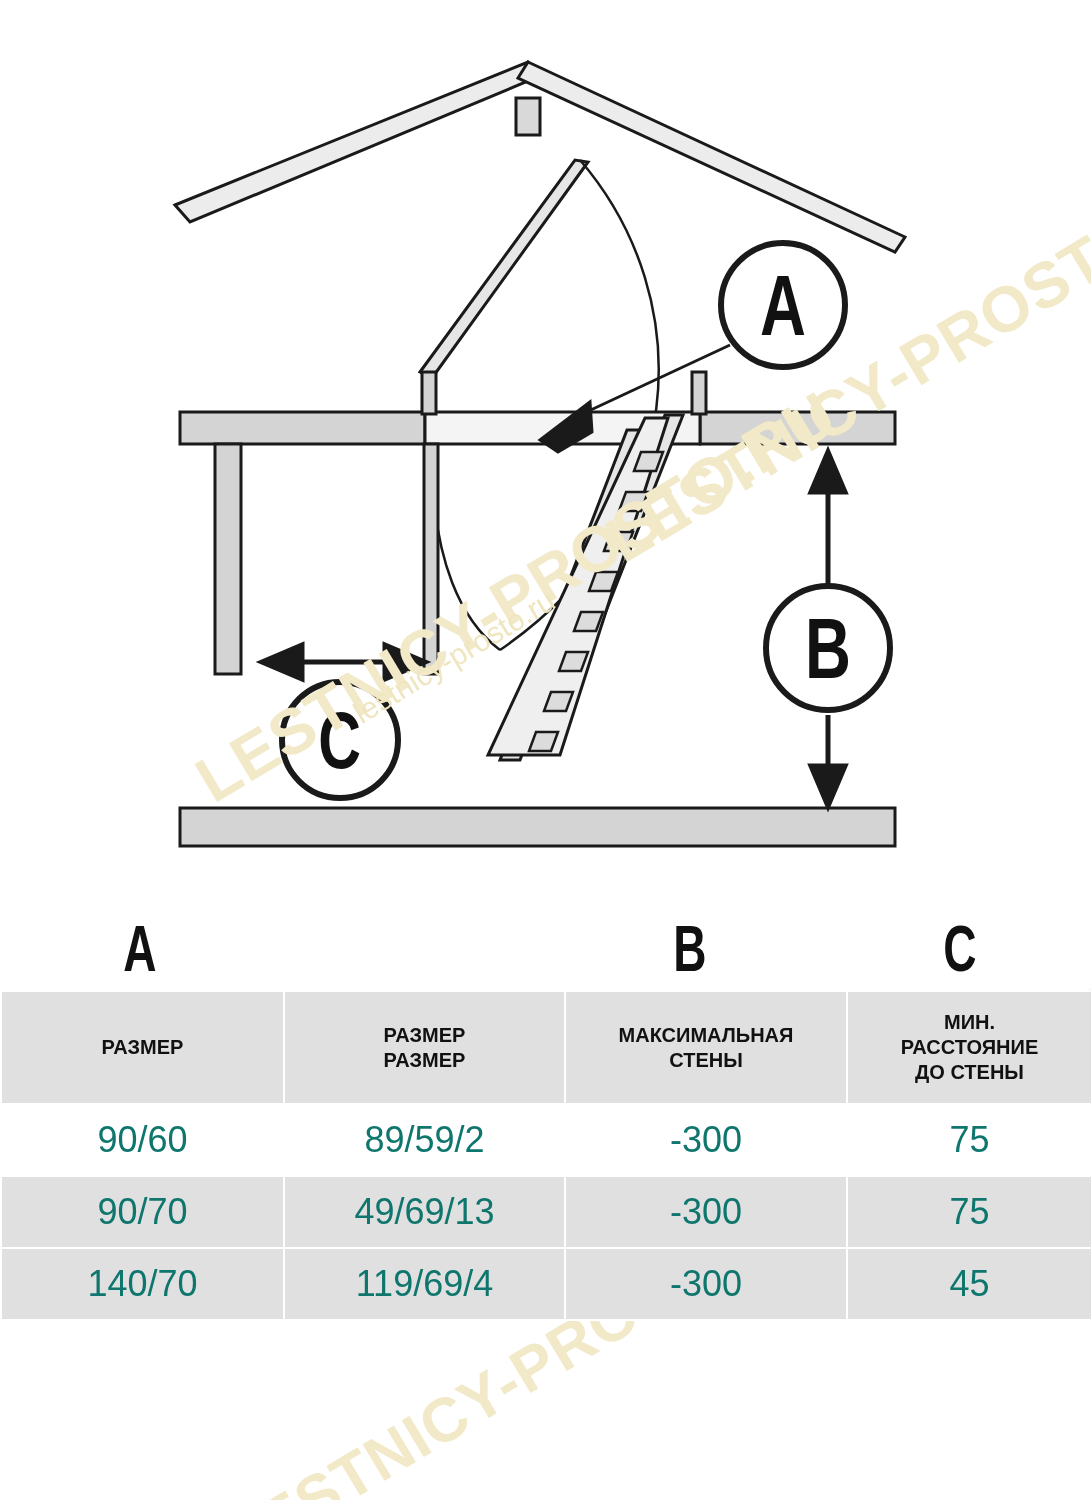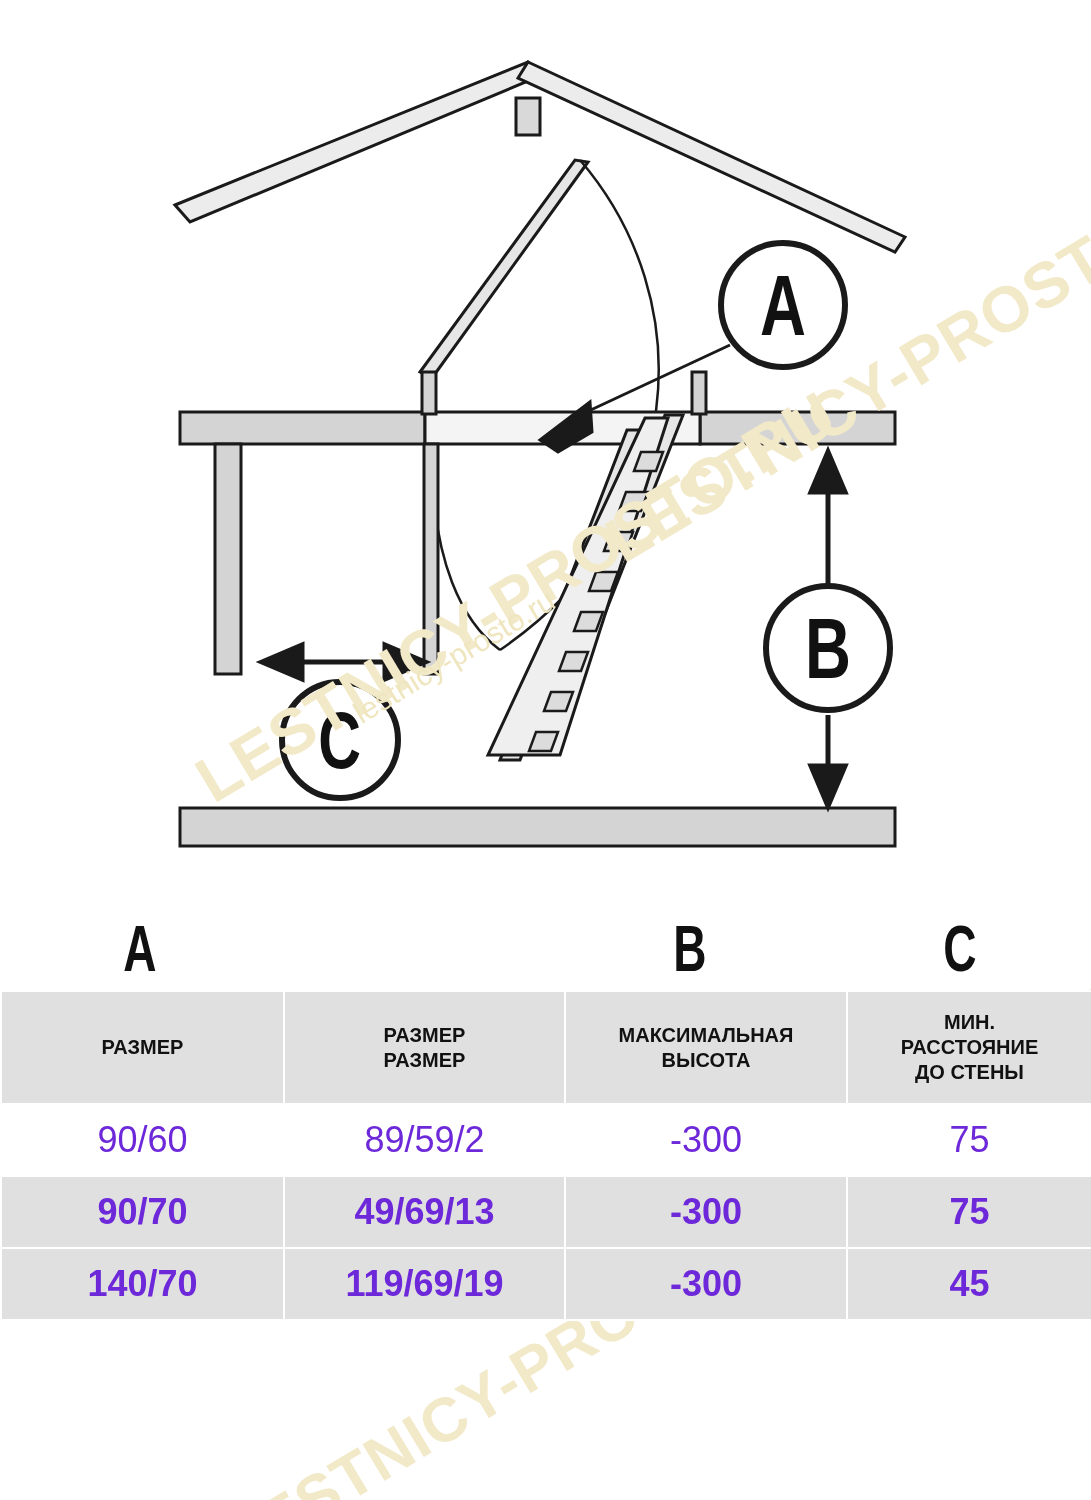--- a/index.html
+++ b/index.html
@@ -116,31 +116,30 @@
     font-weight: bold;
     text-align: center;
     padding: 18px 6px;
     vertical-align: middle;
     line-height: 1.25;
     border: 2px solid #ffffff;
   }
   table.sizes td {
     text-align: center;
     font-size: 36px;
-    color: #6d28d9;
+    color: #0f766e;
     padding: 14px 4px;
     border: 2px solid #ffffff;
     font-weight: normal;
   }
   table.sizes tr.row-odd td {
     background: #ffffff;
   }
   table.sizes tr.row-even td {
     background: #e0e0e0;
-    font-weight: bold;
   }
   .c1 { width: 283px; }
   .c2 { width: 281px; }
   .c3 { width: 282px; }
   .c4 { width: 245px; }
 </style>
 </head>
 <body>
 
 <div id="page">
@@ -264,21 +263,21 @@
         <tr>
           <th>
             <span>РАЗМЕР</span>
           </th>
           <th>
             <span>РАЗМЕР</span><br>
             <span>РАЗМЕР</span>
           </th>
           <th>
             <span>МАКСИМАЛЬНАЯ</span><br>
-            <span>ВЫСОТА</span>
+            <span>СТЕНЫ</span>
           </th>
           <th>
             <span>МИН.</span><br>
             <span>РАССТОЯНИЕ</span><br>
             <span>ДО СТЕНЫ</span>
           </th>
         </tr>
       </thead>
       <tbody>
         <tr class="row-odd">
@@ -288,21 +287,21 @@
           <td>75</td>
         </tr>
         <tr class="row-even">
           <td>90/70</td>
           <td>49/69/13</td>
           <td>-300</td>
           <td>75</td>
         </tr>
         <tr class="row-even">
           <td>140/70</td>
-          <td>119/69/19</td>
+          <td>119/69/4</td>
           <td>-300</td>
           <td>45</td>
         </tr>
       </tbody>
     </table>
   </div>
 
 </div>
 
 </body></html>

